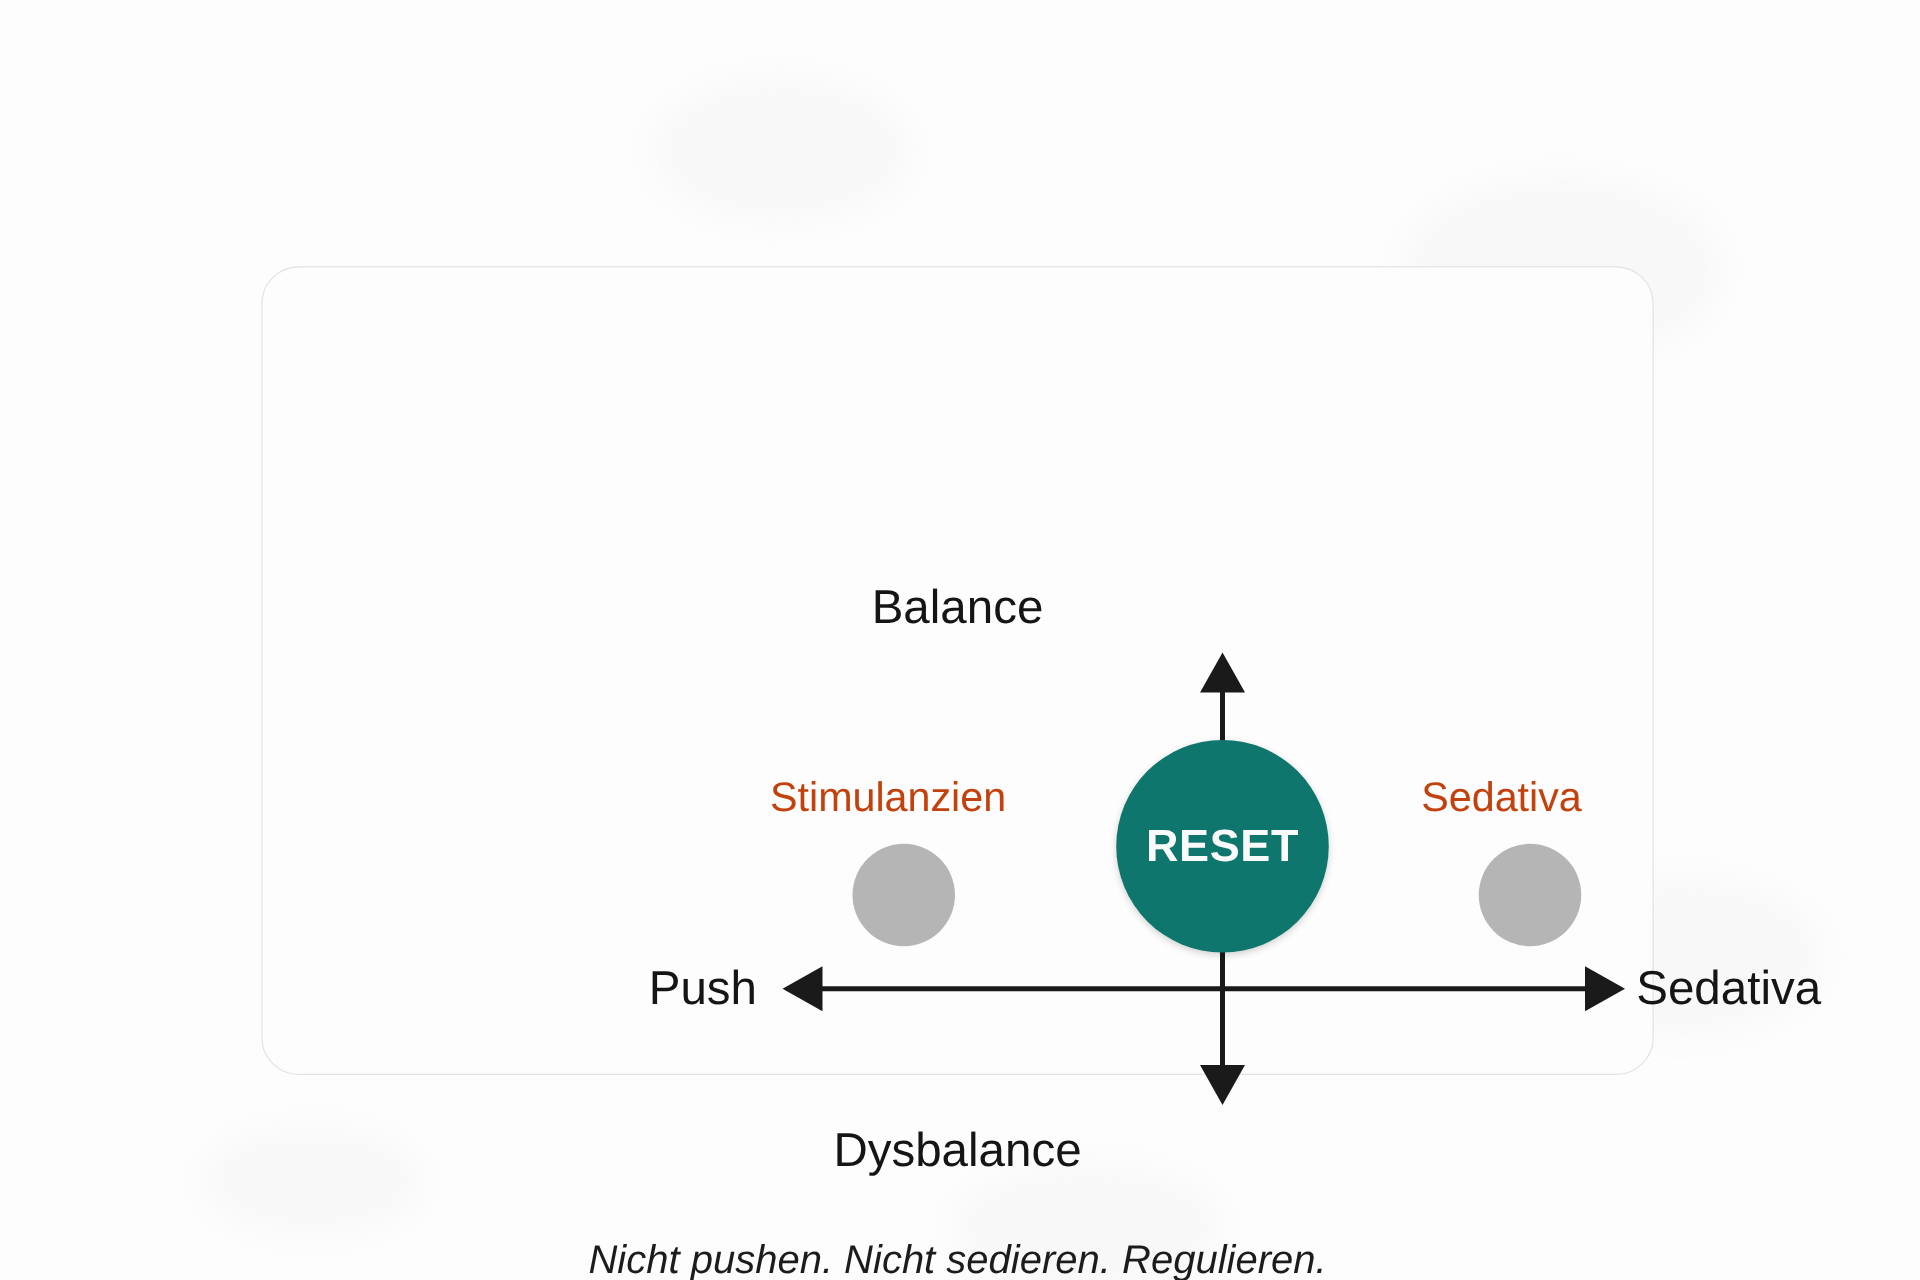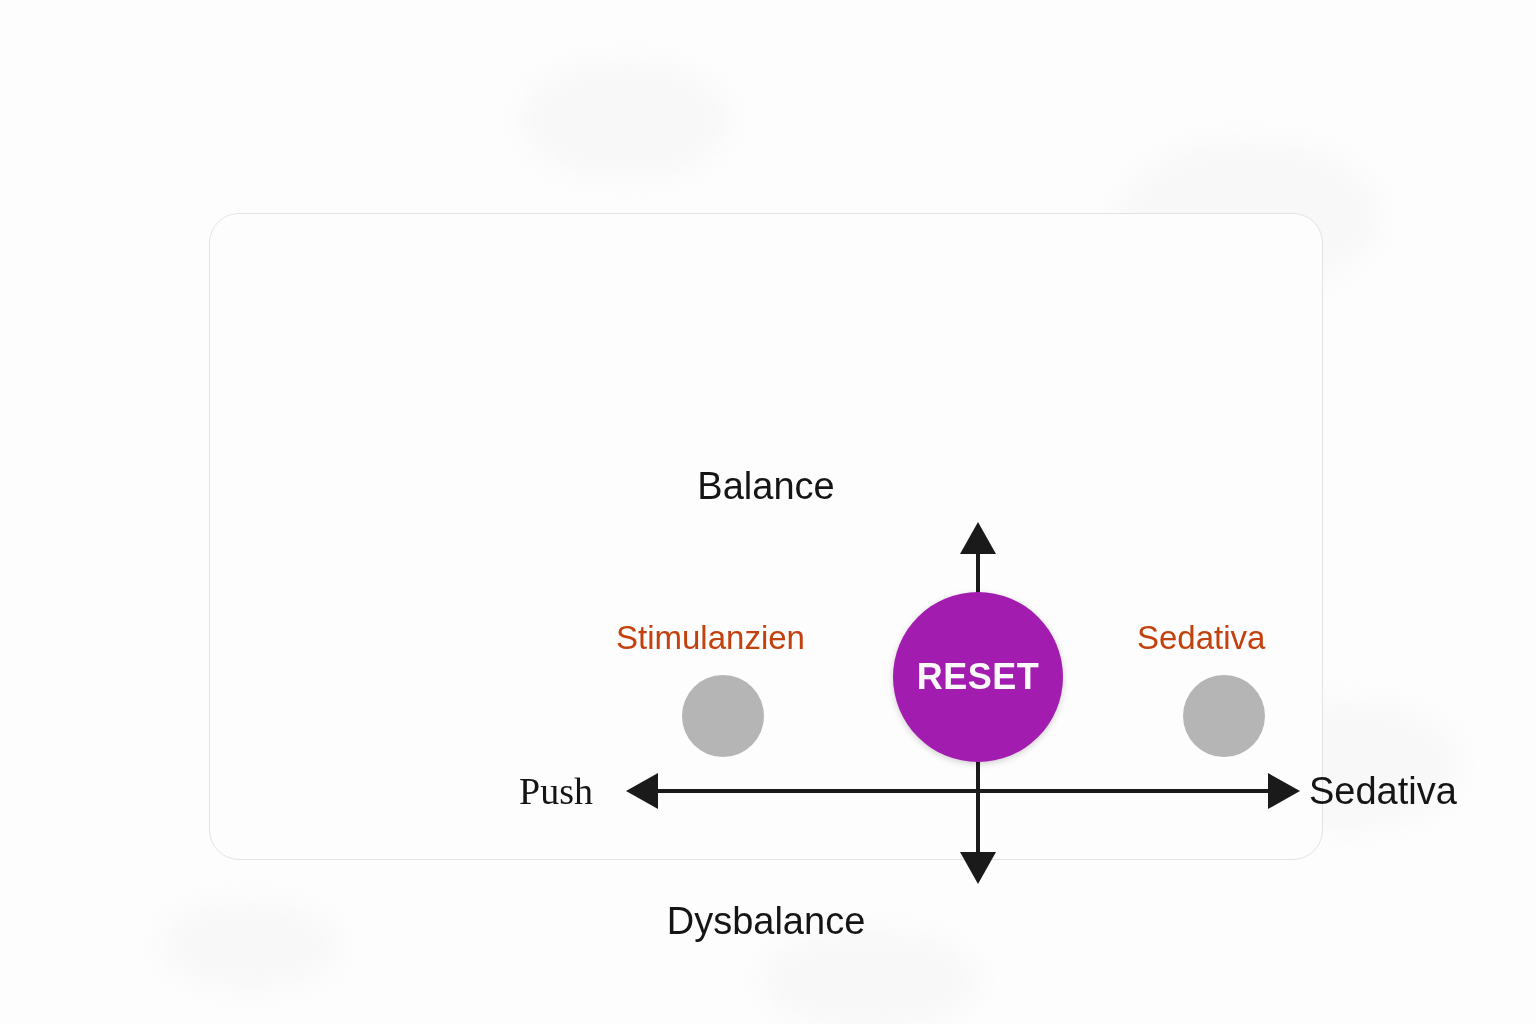--- a/index.html
+++ b/index.html
@@ -99,21 +99,21 @@
   }
 
   
   #reset-circle {
     position: absolute;
     left: 683px;
     top: 378px;
     width: 170px;
     height: 170px;
     border-radius: 50%;
-    background: #a21caf;
+    background: #0f766e;
     display: flex;
     align-items: center;
     justify-content: center;
     box-shadow: 0 2px 6px rgba(0,0,0,.18);
   }
   #reset-label {
     color: #fafafa;
     font-size: 36px;
     font-weight: 700;
     letter-spacing: .5px;
@@ -155,21 +155,20 @@
 
   #label-dysbalance {
     left: 0; right: 0;
     top: 688px;
     text-align: center;
   }
 
   #label-push {
     left: 309px;
     top: 558px;
-    font-family: Liberation Serif, serif;
   }
   #label-sedativa-right {
     left: 1099px;
     top: 558px;
   }
   #label-stimulanzien {
     left: 406px;
     top: 407px;
   }
   #label-sedativa-top {
@@ -221,15 +220,16 @@
     <div class="label label-axis" id="label-balance">Balance</div>
 
     <div class="label label-axis" id="label-push">Push</div>
 
     <div class="label label-axis" id="label-sedativa-right">Sedativa</div>
 
     <div class="label label-muted" id="label-stimulanzien">Stimulanzien</div>
 
     <div class="label label-muted" id="label-sedativa-top">Sedativa</div>
 
+    <div id="caption">Nicht pushen. Nicht sedieren. Regulieren.</div>
 
   </div>
 </div>
 
 </body></html>

